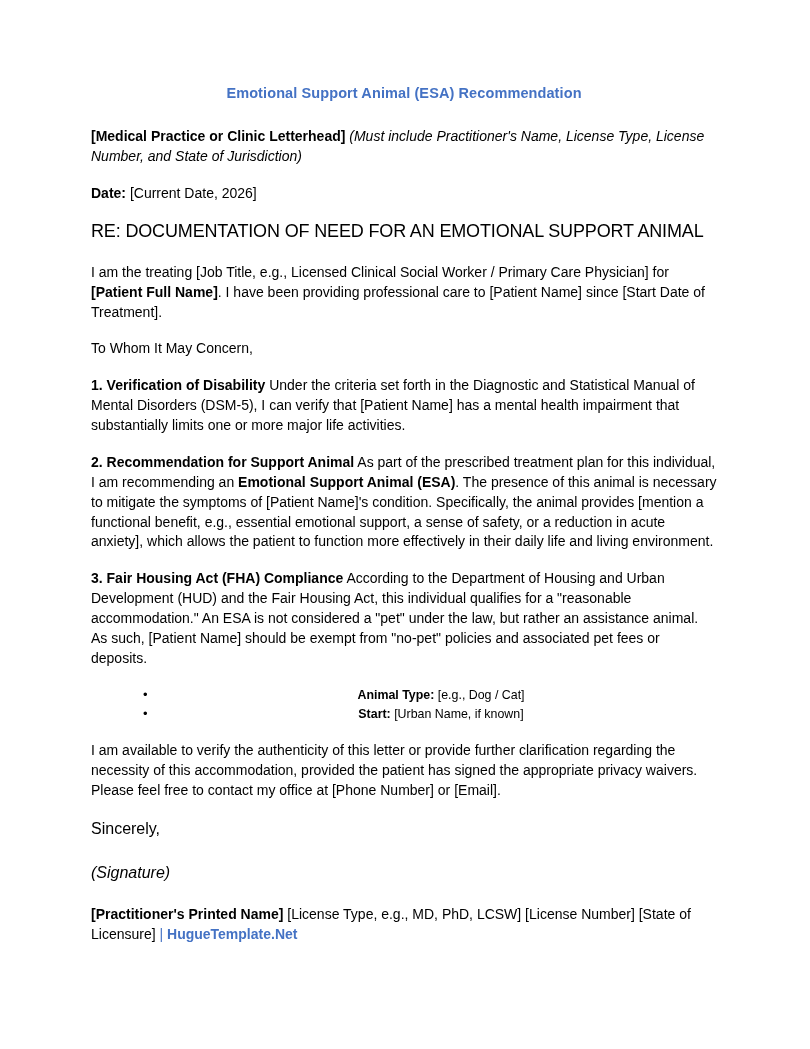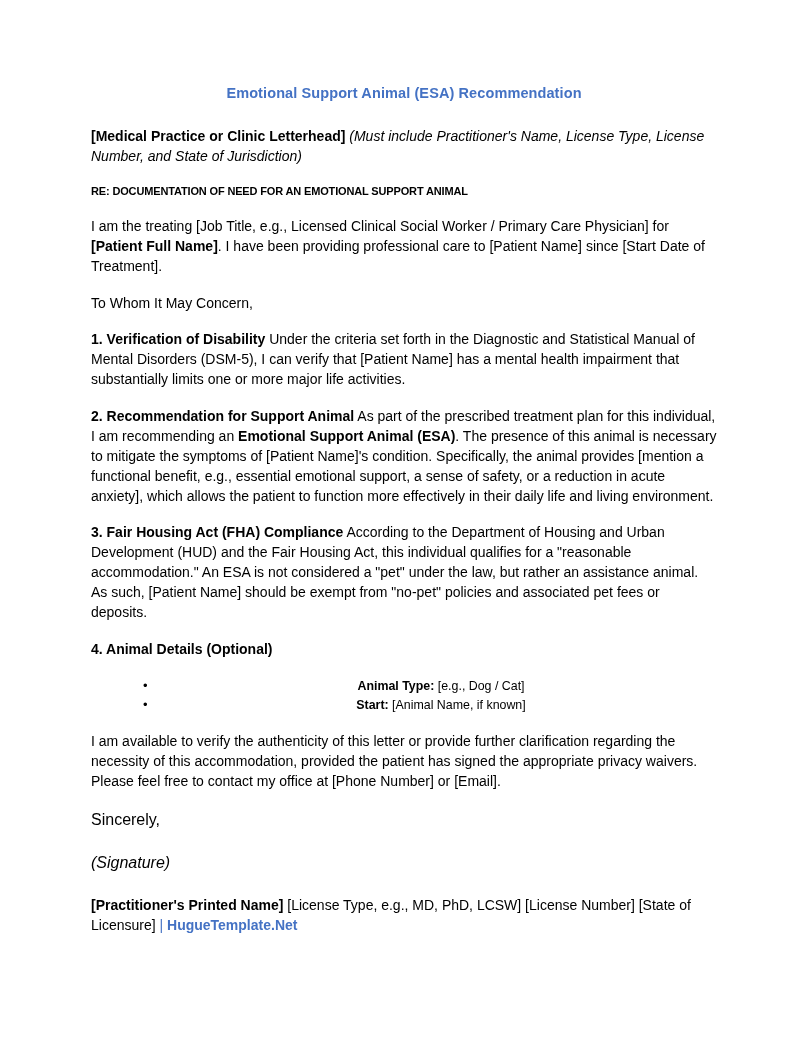--- a/index.html
+++ b/index.html
@@ -37,22 +37,22 @@
     letter-spacing: 0.1px;
   }
   .para {
     font-size: 14px;
     line-height: 1.42;
     margin: 0 0 17px 0;
     color: #000000;
     text-align: left;
   }
   .re-heading {
-    font-size: 11px;
-    font-weight: bold;
+    font-size: 18px;
+    font-weight: normal;
     line-height: 1.3;
     margin: 0 0 19px 0;
     letter-spacing: -0.15px;
   }
   b, .b {
     font-weight: bold;
   }
   i, .i {
     font-style: italic;
   }
@@ -96,20 +96,24 @@
 <div class="page">
   <div class="content">
 
     <h1 class="doc-title">Emotional Support Animal (ESA) Recommendation</h1>
 
     <p class="para">
       <b>[Medical Practice or Clinic Letterhead]</b>
       <i>(Must include Practitioner's Name, License Type, License Number, and State of Jurisdiction)</i>
     </p>
 
+    <p class="para">
+      <b>Date:</b>
+      <span>[Current Date, 2026]</span>
+    </p>
 
 
     <p class="re-heading">RE: DOCUMENTATION OF NEED FOR AN EMOTIONAL SUPPORT ANIMAL</p>
 
     <p class="para">
       <span>I am the treating [Job Title, e.g., Licensed Clinical Social Worker / Primary Care Physician] for </span><b>[Patient Full Name]</b><span>. I have been providing professional care to [Patient Name] since [Start Date of Treatment].</span>
     </p>
 
     <p class="para">To Whom It May Concern,</p>
 
@@ -118,30 +122,27 @@
     </p>
 
     <p class="para">
       <b>2. Recommendation for Support Animal</b><span> As part of the prescribed treatment plan for this individual, I am recommending an </span><b>Emotional Support Animal (ESA)</b><span>. The presence of this animal is necessary to mitigate the symptoms of [Patient Name]'s condition. Specifically, the animal provides [mention a functional benefit, e.g., essential emotional support, a sense of safety, or a reduction in acute anxiety], which allows the patient to function more effectively in their daily life and living environment.</span>
     </p>
 
     <p class="para">
       <b>3. Fair Housing Act (FHA) Compliance</b><span> According to the Department of Housing and Urban Development (HUD) and the Fair Housing Act, this individual qualifies for a "reasonable accommodation." An ESA is not considered a "pet" under the law, but rather an assistance animal. As such, [Patient Name] should be exempt from "no-pet" policies and associated pet fees or deposits.</span>
     </p>
 
-    <p class="para">
-      <b>4. Animal Details (Optional)</b>
-    </p>
 
     <ul class="bullets">
       <li>
         <b>Animal Type:</b><span> [e.g., Dog / Cat]</span>
       </li>
       <li>
-        <b>Start:</b><span> [Animal Name, if known]</span>
+        <b>Start:</b><span> [Urban Name, if known]</span>
       </li>
     </ul>
 
     <p class="para">I am available to verify the authenticity of this letter or provide further clarification regarding the necessity of this accommodation, provided the patient has signed the appropriate privacy waivers. Please feel free to contact my office at [Phone Number] or [Email].</p>
 
     <p class="sig-line">Sincerely,</p>
 
     <p class="sig-line">
       <i>(Signature)</i>
     </p>

